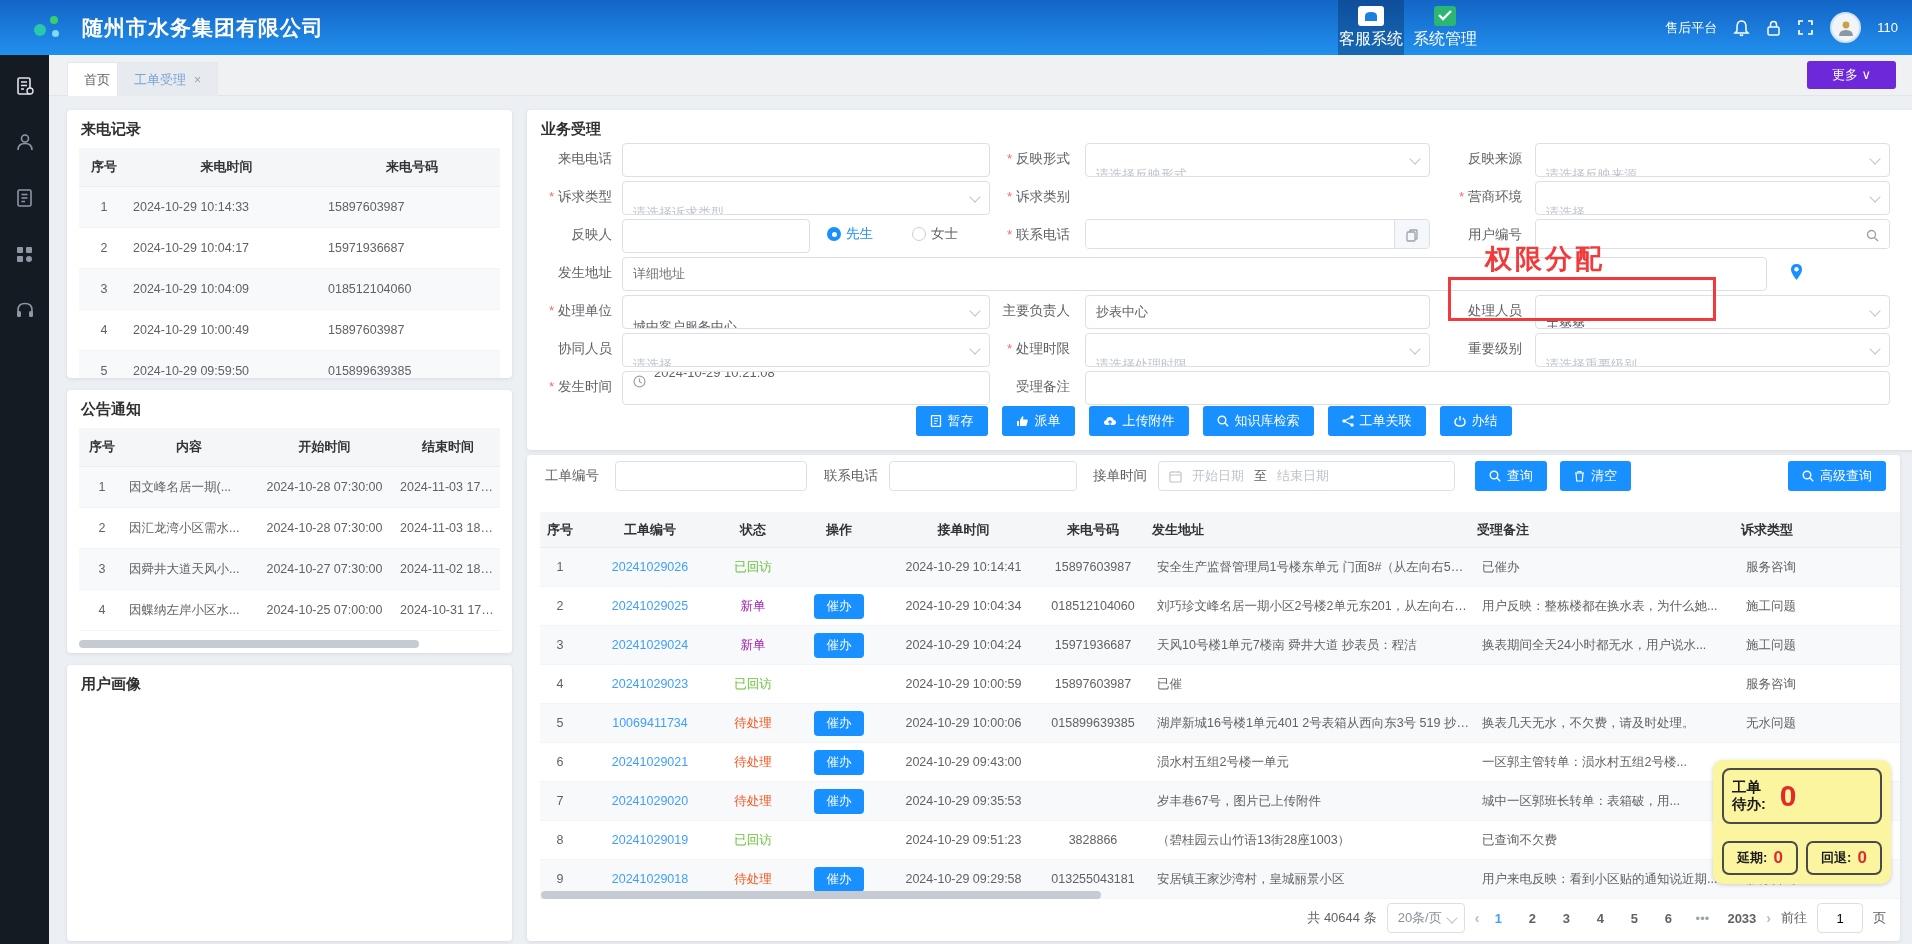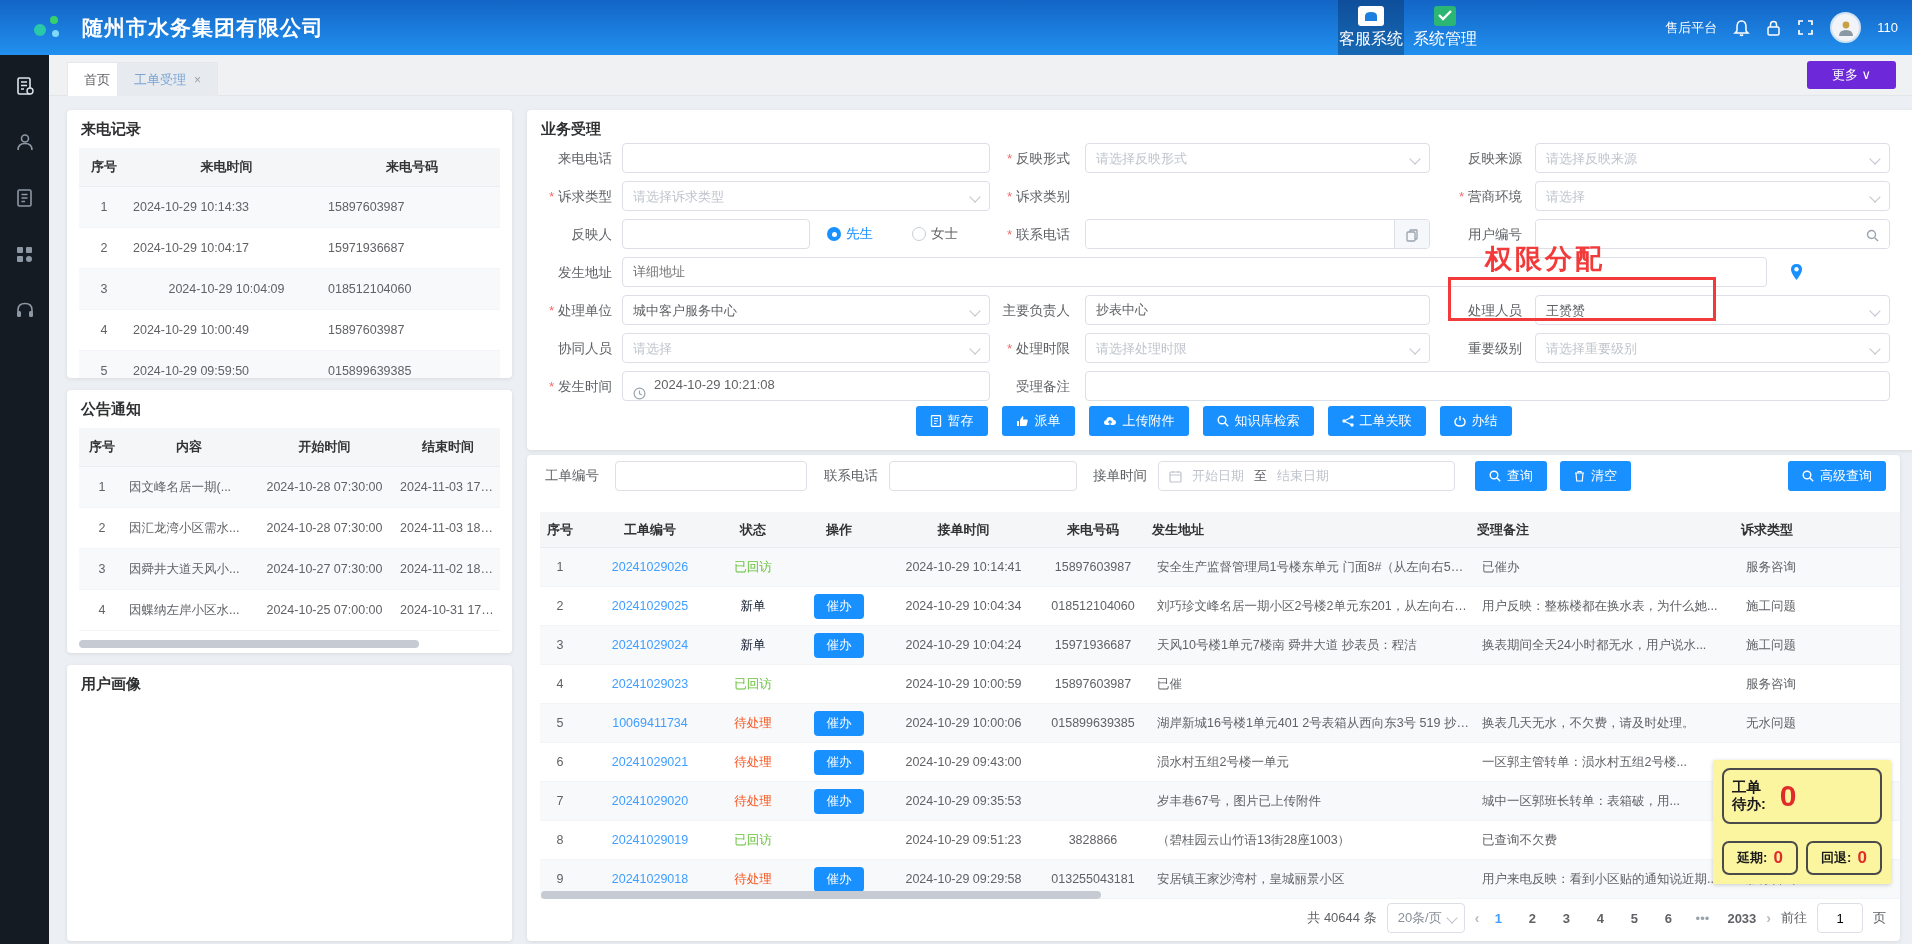--- a/index.html
+++ b/index.html
@@ -46,21 +46,21 @@
   .mini td{height:40px;color:#606266;font-size:12.5px;border-bottom:1px solid #f2f4f7;text-align:center;
            overflow:hidden;white-space:nowrap;text-overflow:ellipsis;padding:0 4px}
   .mini tbody tr:nth-child(odd){background:#f7f9fb}
   .hscroll{position:absolute;height:8px;border-radius:4px;background:#c6cbd3}
   
   .frow{position:absolute;left:0;width:1373px;height:32px}
   .lab{position:absolute;top:0;height:32px;line-height:32px;text-align:right;color:#606266;font-size:13.5px;white-space:nowrap}
   .lab.c1{left:-6px;width:91px}.lab.c2{left:433px;width:110px}.lab.c3{left:880px;width:115px}
   .req::before{content:"* ";color:#f56c6c}
   .fld{position:absolute;top:0;height:30px;border:1px solid #dcdfe6;border-radius:4px;background:#fff;
-       line-height:30px;padding:0 10px;box-sizing:border-box;font-size:13px;color:#606266;overflow:hidden;white-space:nowrap}
+       line-height:30px;padding:16px 10px;box-sizing:border-box;font-size:13px;color:#606266;overflow:hidden;white-space:nowrap}
   .fld.c1{left:95px;width:368px}.fld.c2{left:558px;width:345px}.fld.c3{left:1008px;width:355px}
   .ph{color:#bfc4cc}
   input.fld{outline:none}
   .sel{cursor:pointer}
   .chev{position:absolute;right:10px;top:11px;width:7px;height:7px;border-right:1.6px solid #c0c4cc;
         border-bottom:1.6px solid #c0c4cc;transform:rotate(45deg)}
   .suffix{position:absolute;right:0;top:0;width:34px;height:30px;border-left:1px solid #dcdfe6;background:#f5f7fa;
           display:flex;align-items:center;justify-content:center;border-radius:0 4px 4px 0;cursor:pointer}
   .radio{display:inline-flex;align-items:center;gap:5px;cursor:pointer;font-size:13.5px;color:#606266;position:absolute;top:6px}
   .rdot{width:14px;height:14px;border-radius:50%;box-sizing:border-box;display:inline-block}
@@ -77,33 +77,33 @@
   .range{position:absolute;top:6px;height:30px;border:1px solid #dcdfe6;border-radius:4px;box-sizing:border-box;
          display:flex;align-items:center;gap:10px;padding:0 10px;color:#bfc4cc;font-size:13px;background:#fff}
   .range .zhi{color:#606266}
   table.big{border-collapse:collapse;table-layout:fixed;position:absolute;left:13px;top:57px;width:1360px}
   .big th{background:#f5f6f8;font-weight:bold;color:#333;height:33px;font-size:13px;border-bottom:1px solid #e9ecf0;white-space:nowrap}
   .big td{height:38px;color:#606266;font-size:12.5px;border-bottom:1px solid #f2f4f7;text-align:center;
           overflow:hidden;white-space:nowrap;text-overflow:ellipsis;padding:0 6px}
   .big tbody tr:nth-child(odd){background:#f7f9fb}
   .big td.al,.big th.al{text-align:left}
   a.olink{color:#409eff;text-decoration:none;cursor:pointer}
-  .st-visited{color:#67c23a}.st-new{color:#0f172a}.st-pending{color:#fa541c}
+  .st-visited{color:#67c23a}.st-new{color:#a21caf}.st-pending{color:#fa541c}
   .urge{display:inline-block;width:50px;height:25px;line-height:25px;background:#1890ff;color:#fff;border-radius:4px;font-size:12.5px;cursor:pointer}
   
   .pager{position:absolute;right:14px;bottom:8px;display:flex;align-items:center;gap:10px;color:#606266;font-size:13px}
   .psize{border:1px solid #dcdfe6;border-radius:4px;height:28px;line-height:28px;padding:0 22px 0 10px;color:#8a9099;position:relative;cursor:pointer}
   .psize .chev{top:10px;right:8px}
   .pnum{min-width:18px;text-align:center;cursor:pointer;font-weight:bold;color:#606266}
   .pnum.on{color:#409eff}
   .pnum.dots{font-weight:normal;color:#9aa3ad}
   .parrow{color:#b6bcc4;cursor:pointer;font-size:14px;font-weight:bold}
   .goto-inp{width:40px;height:26px;border:1px solid #dcdfe6;border-radius:4px;text-align:center;outline:none;font-size:13px}
   
-  .badge{position:absolute;left:1713px;top:760px;width:178px;height:124px;background:#fcf5a0;border-radius:2px;
+  .badge{position:absolute;left:1713px;top:760px;width:178px;height:124px;background:#fcf5a0;border-radius:10px;
          z-index:40;box-shadow:0 1px 4px rgba(0,0,0,.18)}
   .badge .main{position:absolute;left:9px;top:8px;right:9px;height:56px;border:2px solid #4a4a4a;border-radius:8px;
                display:flex;align-items:center;padding:0 8px;box-sizing:border-box;gap:10px}
   .badge .main .tt{font-size:14.5px;font-weight:bold;color:#1a1a1a;line-height:17px}
   .badge .main .num{font-size:30px;color:#e02b2b;font-weight:bold;margin-left:4px}
   .badge .sub{position:absolute;bottom:9px;height:34px;border:2px solid #4a4a4a;border-radius:7px;
               display:flex;align-items:center;justify-content:center;gap:6px;box-sizing:border-box;font-weight:bold}
   .badge .sub .num{color:#e02b2b;font-size:17px}
   .badge .sub .sl{font-size:13px;color:#1a1a1a}
   svg{display:block}
@@ -232,21 +232,21 @@
           <td style="text-align: left;">2024-10-29 10:14:33</td>
           <td style="text-align: left;">15897603987</td>
         </tr>
         <tr>
           <td>2</td>
           <td style="text-align: left;">2024-10-29 10:04:17</td>
           <td style="text-align: left;">15971936687</td>
         </tr>
         <tr>
           <td>3</td>
-          <td style="text-align: center; margin-left: 12px;">2024-10-29 10:04:09</td>
+          <td style="text-align: left; margin-left: 12px;">2024-10-29 10:04:09</td>
           <td style="text-align: left;">018512104060</td>
         </tr>
         <tr>
           <td>4</td>
           <td style="text-align: left;">2024-10-29 10:00:49</td>
           <td style="text-align: left;">15897603987</td>
         </tr>
         <tr>
           <td>5</td>
           <td style="text-align: left;">2024-10-29 09:59:50</td>

